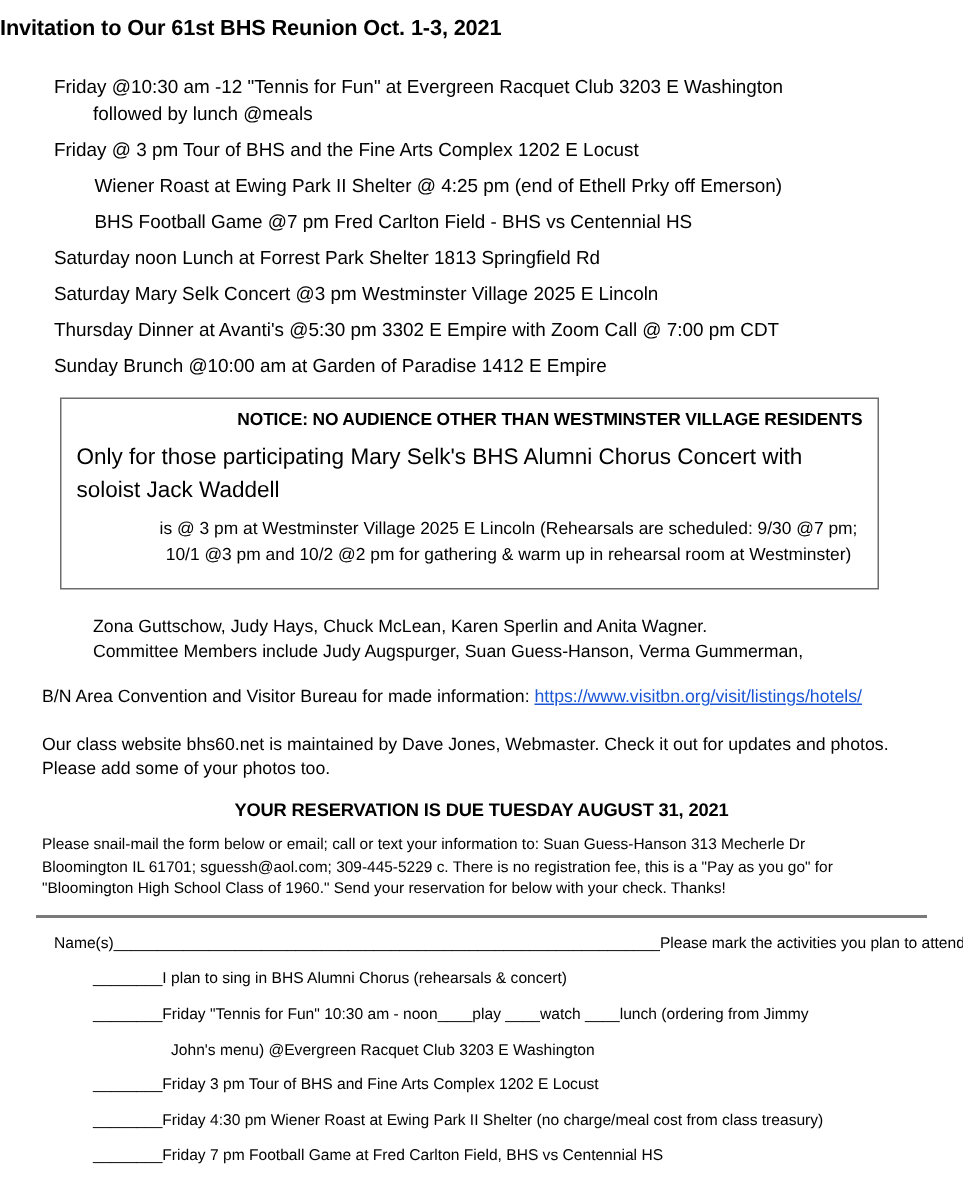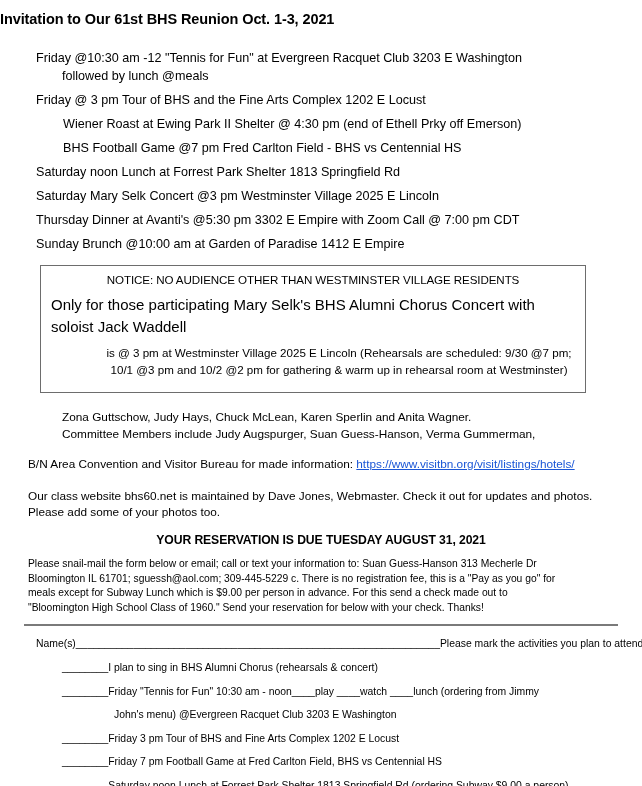--- a/index.html
+++ b/index.html
@@ -54,22 +54,22 @@
   .sched-indent2 { margin-left: 27px; }
 
   
   .notice-box {
     margin: 12px 56px 0 40px;
     border: 1.5px solid #6d6d6d;
     padding: 7px 10px 14px 10px;
     box-sizing: border-box;
   }
   .notice-title {
-    text-align: center;
-    font-weight: normal;
+    text-align: right;
+    font-weight: bold;
     font-size: 11.6px;
     letter-spacing: -0.1px;
     margin-bottom: 8px;
   }
   .notice-line {
     font-size: 15px;
     line-height: 1.45;
     margin-bottom: 7px;
   }
   .notice-sub {
@@ -157,21 +157,21 @@
 <body>
 
 <div class="page">
 
   <h1 class="doc-title">Invitation to Our 61st BHS Reunion Oct. 1-3, 2021</h1>
 
   <div class="schedule">
     <div class="sched-line tight">Friday @10:30 am -12  "Tennis for Fun" at Evergreen Racquet Club 3203 E Washington</div>
     <div class="sched-sub">followed by lunch @meals</div>
     <div class="sched-line">Friday @ 3 pm Tour of BHS and the Fine Arts Complex 1202 E Locust</div>
-    <div class="sched-line sched-indent1">Wiener Roast at Ewing Park II Shelter @ 4:30 pm (end of Ethell Prky off Emerson)</div>
+    <div class="sched-line sched-indent1">Wiener Roast at Ewing Park II Shelter @ 4:25 pm (end of Ethell Prky off Emerson)</div>
     <div class="sched-line sched-indent2">BHS Football Game @7 pm Fred Carlton Field - BHS vs Centennial HS</div>
     <div class="sched-line">Saturday noon Lunch at Forrest Park Shelter 1813 Springfield Rd</div>
     <div class="sched-line">Saturday Mary Selk Concert @3 pm Westminster Village 2025 E Lincoln</div>
     <div class="sched-line">Thursday Dinner at Avanti's @5:30 pm 3302 E Empire with Zoom Call @ 7:00 pm CDT</div>
     <div class="sched-line">Sunday Brunch @10:00 am at Garden of Paradise 1412 E Empire</div>
   </div>
 
   <div class="notice-box">
     <div class="notice-title">NOTICE:  NO AUDIENCE OTHER THAN WESTMINSTER VILLAGE RESIDENTS</div>
     <div class="notice-line">Only for those participating Mary Selk's BHS Alumni Chorus Concert with soloist Jack Waddell</div>
@@ -190,21 +190,20 @@
 
   <div class="website">
     <span>Our class website </span><b>bhs60.net</b><span> is maintained by Dave Jones, Webmaster. Check it out for updates and photos. Please add some of your photos too.</span>
   </div>
 
   <div class="due-line">YOUR RESERVATION IS DUE TUESDAY AUGUST 31, 2021</div>
 
   <div class="fineprint">
     <div>Please snail-mail the form below or email; call or text your information to: Suan Guess-Hanson 313 Mecherle Dr</div>
     <div>Bloomington IL 61701; sguessh@aol.com; 309-445-5229 c. There is no registration fee, this is a "Pay as you go" for</div>
-    <div>meals except for  Subway Lunch which is $9.00 per person in advance. For this send a check made out to</div>
     <div>"Bloomington High School Class of 1960."  Send your reservation for below with your check. Thanks!</div>
   </div>
 
   <div class="divider"></div>
 
   <div class="form">
 
     <div class="form-namerow">
       <span>Name(s)</span><span class="blank">_______________________________________________________________</span><span>Please mark the activities you plan to attend:</span>
     </div>
@@ -215,20 +214,23 @@
 
     <div class="form-item">
       <span class="blank">________</span><span>Friday "Tennis for Fun" 10:30 am - noon</span><span class="blank">____</span><span>play </span><span class="blank">____</span><span>watch </span><span class="blank">____</span><span>lunch (ordering from Jimmy</span>
     </div>
     <div class="form-item-sub">John's menu) @Evergreen Racquet Club 3203 E Washington</div>
 
     <div class="form-item">
       <span class="blank">________</span><span>Friday 3 pm Tour of BHS and Fine Arts Complex 1202 E Locust</span>
     </div>
 
+    <div class="form-item">
+      <span class="blank">________</span><span>Friday 4:30 pm Wiener Roast at Ewing Park II Shelter (no charge/meal cost from class treasury)</span>
+    </div>
 
     <div class="form-item">
       <span class="blank">________</span><span>Friday 7 pm Football Game at Fred Carlton Field, BHS vs Centennial HS</span>
     </div>
 
     <div class="form-item">
       <span class="blank">________</span><span>Saturday noon Lunch at Forrest Park Shelter 1813 Springfield Rd (ordering Subway $9.00 a person)</span>
     </div>
 
   </div>

